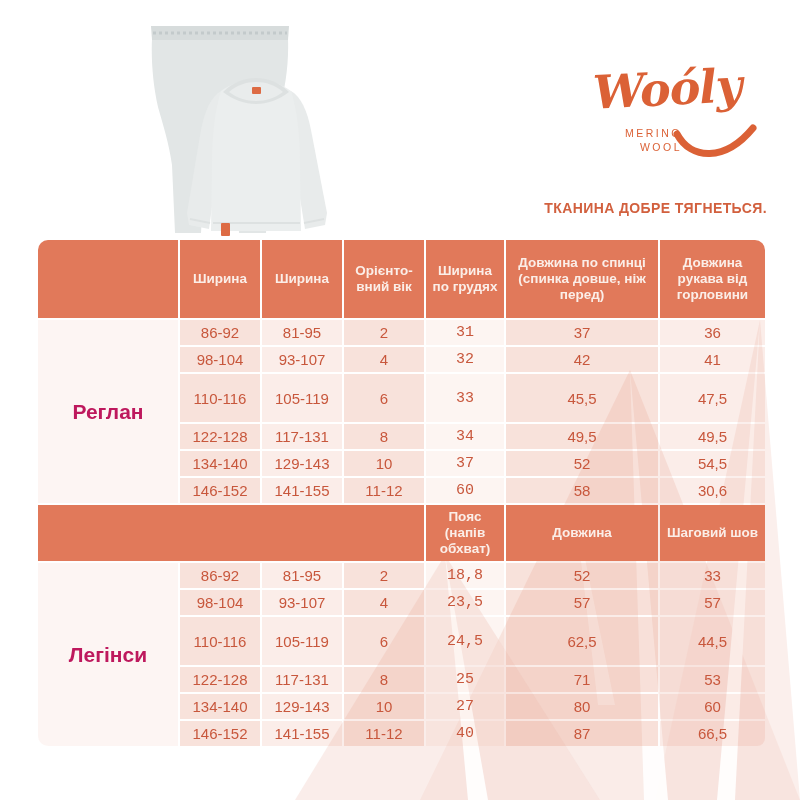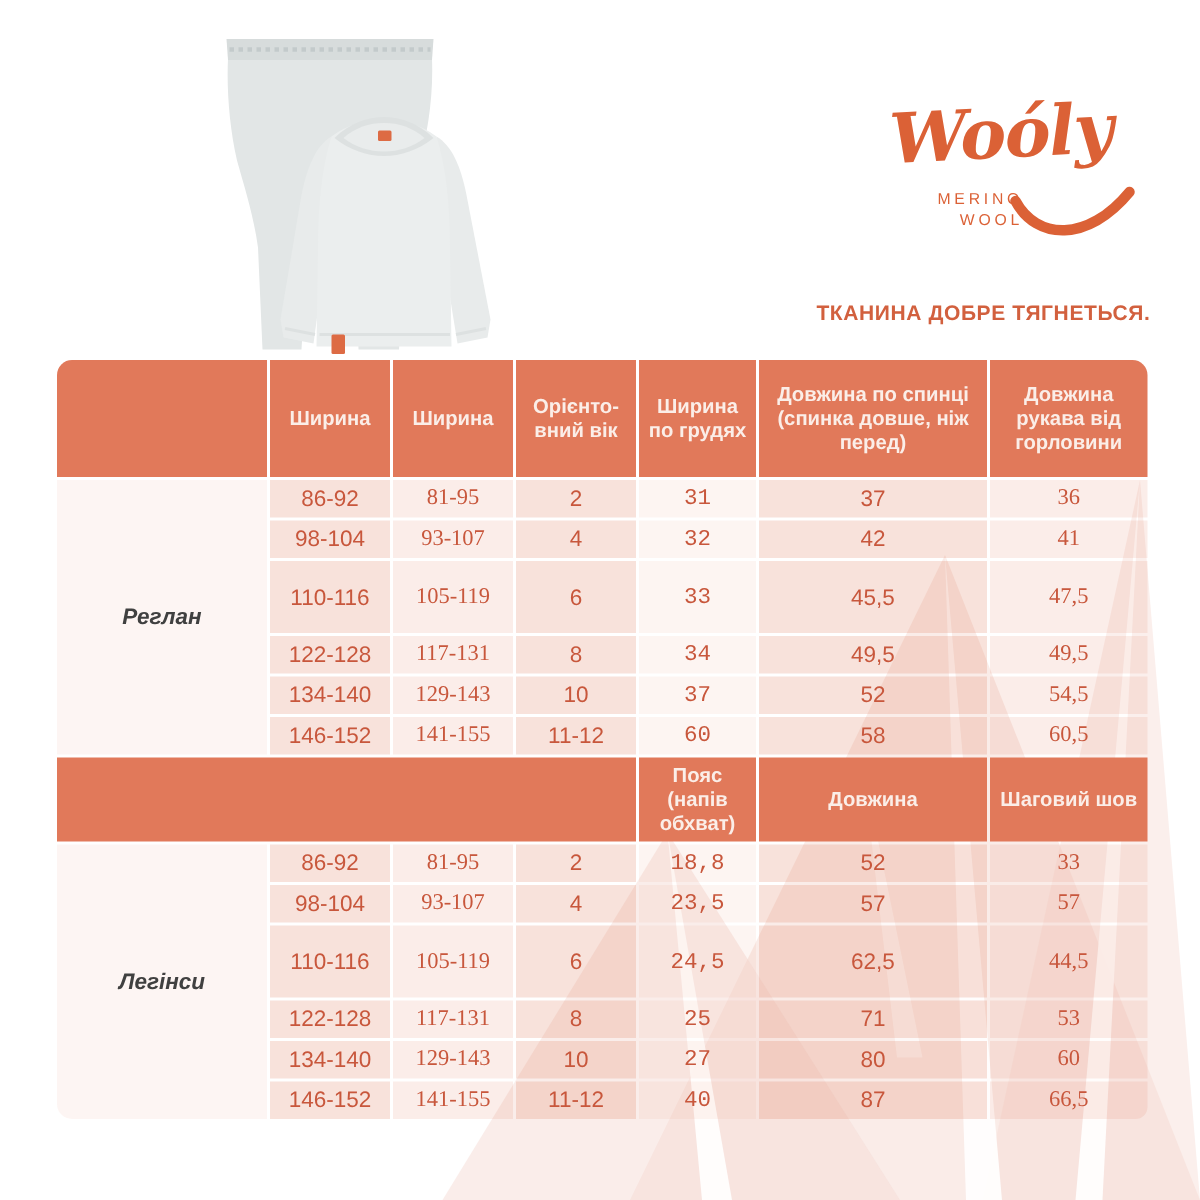--- a/index.html
+++ b/index.html
@@ -64,24 +64,24 @@
   .rh-head { height: 78px; }
   .rh      { height: 25px; }
   .rh-tall { height: 48px; }
   .rh-mid  { height: 56px; }
 
   .cell {
     color: #c8573c; font-size: 15px; font-weight: 500;
   }
   .lbl {
     background: rgba(224,119,87,0.07);
-    color: #404040; font-size: 15px; font-weight: bold; font-style: italic;
+    color: #be185d; font-size: 21px; font-weight: bold;
   }
   .c2, .c4, .c6 { background: rgba(224,119,87,0.21); }
-  .c3, .c7      { background: rgba(224,119,87,0.135); font-family: Liberation Serif, serif; }
+  .c3, .c7      { background: rgba(224,119,87,0.135); }
   .c5           { background: rgba(224,119,87,0.075); font-family: Liberation Mono, monospace; }
 
   .rad-tl { border-top-left-radius: 10px; }
   .rad-tr { border-top-right-radius: 10px; }
   .rad-bl { border-bottom-left-radius: 10px; }
   .rad-br { border-bottom-right-radius: 8px; }
 </style>
 </head>
 <body>
 
@@ -191,21 +191,21 @@
         <td class="cell c5">37</td>
         <td class="cell c6">52</td>
         <td class="cell c7">54,5</td>
       </tr>
       <tr class="rh">
         <td class="cell c2">146-152</td>
         <td class="cell c3">141-155</td>
         <td class="cell c4">11-12</td>
         <td class="cell c5">60</td>
         <td class="cell c6">58</td>
-        <td class="cell c7">60,5</td>
+        <td class="cell c7">30,6</td>
       </tr>
 
       <tr class="rh-mid">
         <td class="hd" colspan="4"></td>
         <td class="hd">Пояс (напів обхват)</td>
         <td class="hd">Довжина</td>
         <td class="hd">Шаговий шов</td>
       </tr>
 
       <tr class="rh">

